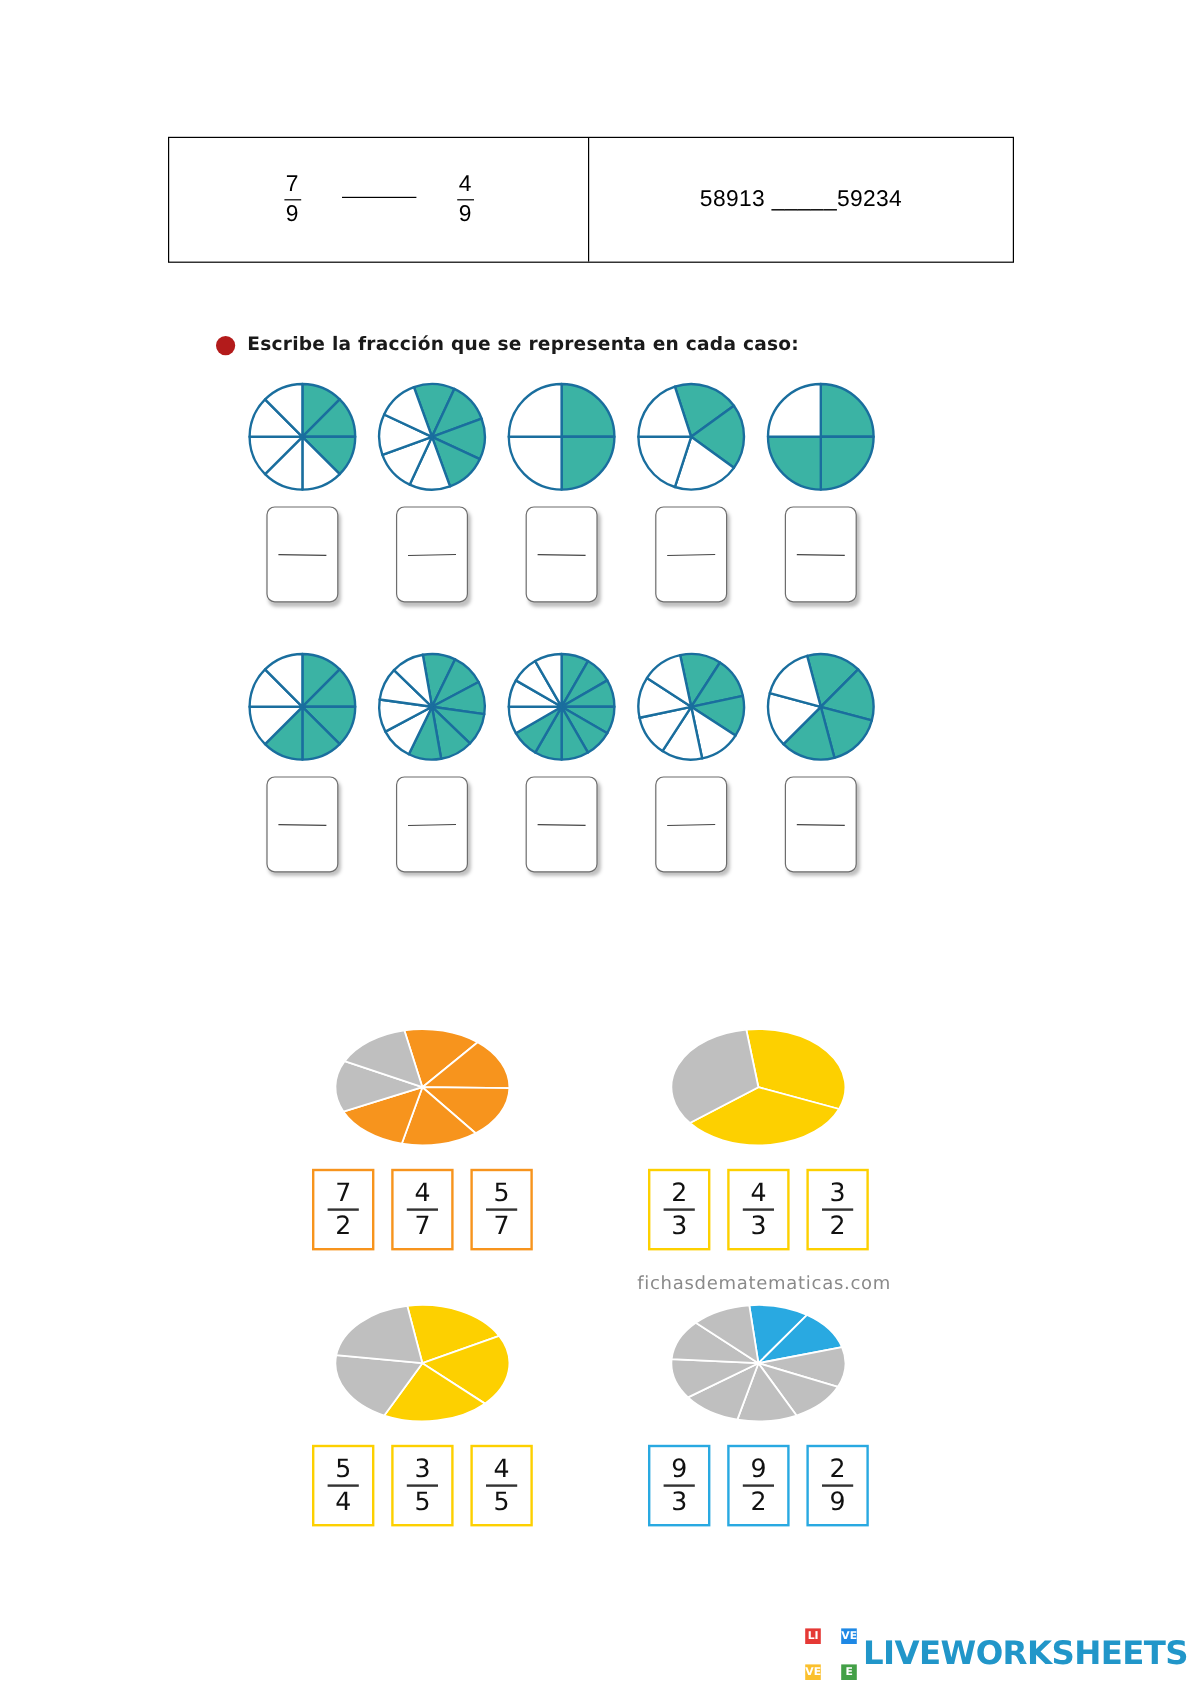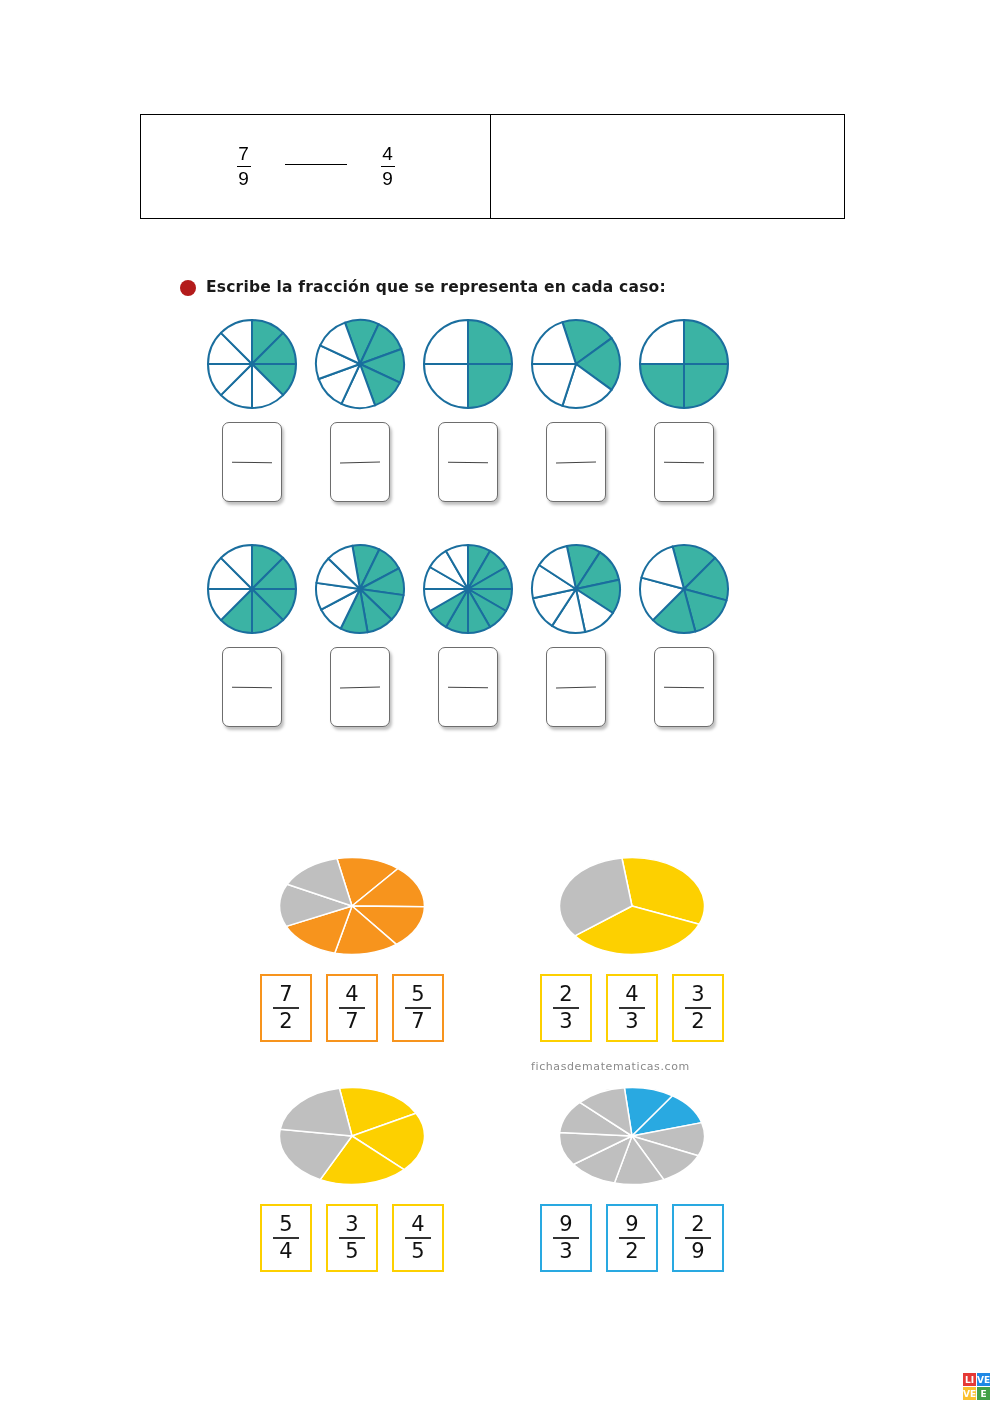--- a/index.html
+++ b/index.html
@@ -124,37 +124,37 @@
     font-size:21px;color:#111;line-height:1;
     font-family:"DejaVu Sans", sans-serif;
   }
   .opt-box .hr{width:26px;height:2px;background:#333;}
 
   .group{position:absolute;}
 
   .watermark{
     position:absolute;
     left:531px; top:1060px;
-    font-size:11px;
+    font-size:15px;
     color:#8a8a8a;
     letter-spacing:.6px;
     font-family:"DejaVu Sans", sans-serif;
   }
 
   
   .footer{
     position:absolute;
     right:10px; bottom:14px;
     display:flex;align-items:center;gap:5px;
   }
   .lw-badge{
     display:grid;
     grid-template-columns:13px 13px;
     grid-template-rows:13px 13px;
-    gap:1px;
+    gap:17px;
   }
   .lw-badge span{
     font-size:9px;color:#fff;font-weight:bold;
     display:flex;align-items:center;justify-content:center;
     font-family:"DejaVu Sans", sans-serif;
   }
   .lw-1{background:#e53935;}
   .lw-2{background:#43a047;}
   .lw-3{background:#1e88e5;}
   .lw-4{background:#fbc02d;}
@@ -174,20 +174,23 @@
       <span class="bar"></span>
       <span class="den">9</span>
     </span>
     <span class="cmp-blank"></span>
     <span class="frac-inline">
       <span class="num">4</span>
       <span class="bar"></span>
       <span class="den">9</span>
     </span>
   </div>
+  <div class="tt-cell tt-right">
+    <span class="num-compare">58913 _____59234</span>
+  </div>
 </div>
 
 <div class="ws-heading">
   <span class="bullet"></span>
   <span class="txt">Escribe la fracción que se representa en cada caso:</span>
 </div>
 
 <div class="pie-row" id="row1" style="left:198px; top:318px;">
     <div class="pie-cell">
       <svg width="92" height="92" viewBox="0 0 92 92">
@@ -456,13 +459,14 @@
 
 <div class="watermark">fichasdematematicas.com</div>
 
 <div class="footer">
   <div class="lw-badge">
     <span class="lw-1">LI</span>
       <span class="lw-3">VE</span>
       <span class="lw-4">VE</span>
       <span class="lw-2">E</span>
   </div>
+  <div class="lw-text">LIVEWORKSHEETS</div>
 </div>
 
 </body></html>

